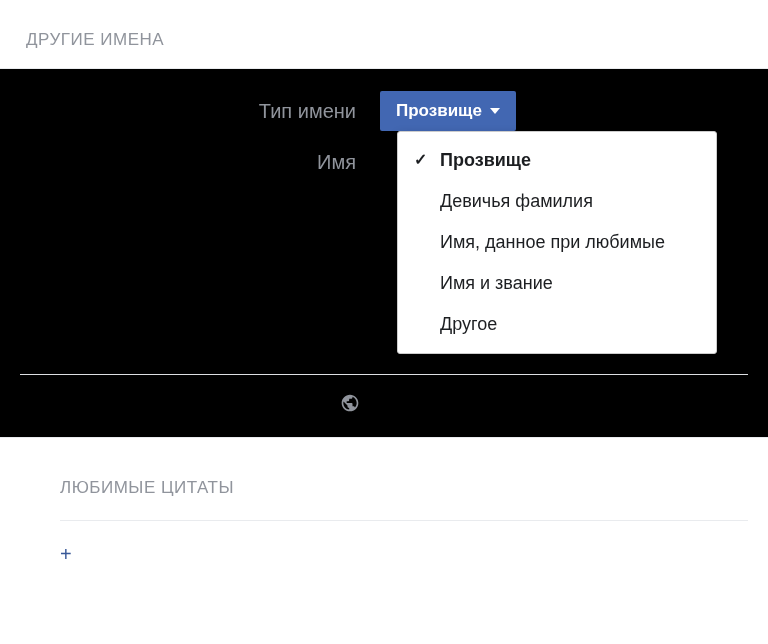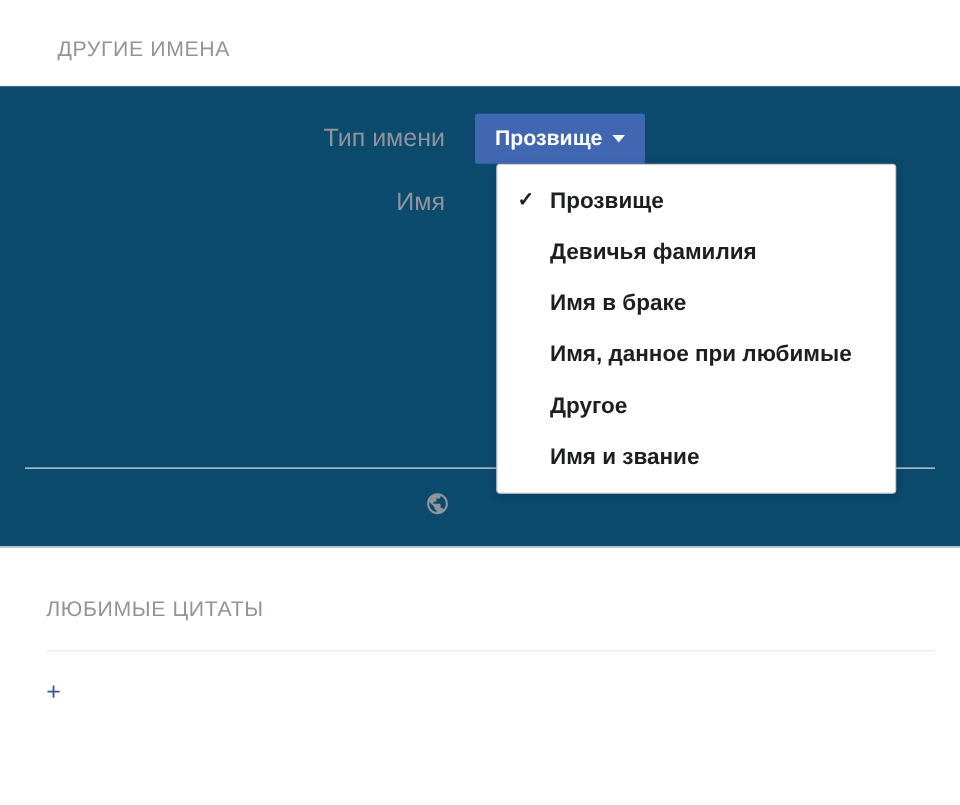--- a/index.html
+++ b/index.html
@@ -12,25 +12,25 @@
       font-size: 16px;
       background: #fff;
       width: 768px;
       height: 644px;
       overflow: hidden;
     }
     .section-header {
       color: #90949c;
       font-size: 17px;
       letter-spacing: 0.5px;
-      padding: 30px 0 18px 46px;
+      padding: 30px 0 18px 26px;
       font-weight: 400;
     }
     .form-panel {
-      background: #0c4a6e;
+      background: #000000;
       border-top: 1px solid #e9ebee;
       border-bottom: 1px solid #e9ebee;
       padding: 22px 0 0 0;
       position: relative;
       min-height: 370px;
     }
     .form-row {
       display: flex;
       align-items: center;
       margin-bottom: 20px;
@@ -74,21 +74,20 @@
       min-width: 320px;
       padding: 8px 0;
       z-index: 10;
     }
     .dropdown-item {
       padding: 10px 12px 10px 42px;
       font-size: 18px;
       color: #1c1e21;
       cursor: pointer;
       position: relative;
-      font-weight: bold;
     }
     .dropdown-item.selected {
       font-weight: bold;
     }
     .dropdown-item.selected::before {
       content: "✓";
       position: absolute;
       left: 16px;
       top: 10px;
       font-size: 16px;
@@ -103,20 +102,21 @@
       display: flex;
       align-items: center;
     }
     .globe-icon {
       margin-left: 340px;
       color: #90949c;
       font-size: 20px;
     }
     .quotes-section {
       padding: 0 0 0 37px;
+      margin-left: 23px;
     }
     .quotes-header {
       color: #90949c;
       font-size: 17px;
       letter-spacing: 0.5px;
       padding: 40px 0 22px 0;
       border-bottom: 1px solid #e9ebee;
       font-weight: 400;
       margin-right: 20px;
     }
@@ -149,24 +149,23 @@
     </button>
   </div>
 
   <div class="form-row">
     <div class="form-label">Имя</div>
   </div>
 
   <div class="dropdown-menu">
     <div class="dropdown-item selected">Прозвище</div>
     <div class="dropdown-item">Девичья фамилия</div>
-    <div class="dropdown-item">Имя в браке</div>
     <div class="dropdown-item">Имя, данное при любимые</div>
+    <div class="dropdown-item">Имя и звание</div>
     <div class="dropdown-item">Другое</div>
-    <div class="dropdown-item">Имя и звание</div>
   </div>
 
   <div style="height:180px"></div>
   <div class="divider-row"></div>
 
   <div class="globe-row">
     <span class="globe-icon">
       <svg width="20" height="20" viewBox="0 0 24 24" fill="#90949c">
         <path d="M12 2C6.48 2 2 6.48 2 12s4.48 10 10 10 10-4.48 10-10S17.52 2 12 2zm-1 17.93c-3.95-.49-7-3.85-7-7.93 0-.62.08-1.21.21-1.79L9 15v1c0 1.1.9 2 2 2v1.93zm6.9-2.54c-.26-.81-1-1.39-1.9-1.39h-1v-3c0-.55-.45-1-1-1H8v-2h2c.55 0 1-.45 1-1V7h2c1.1 0 2-.9 2-2v-.41c2.93 1.19 5 4.06 5 7.41 0 2.08-.8 3.97-2.1 5.39z"></path>
       </svg>

